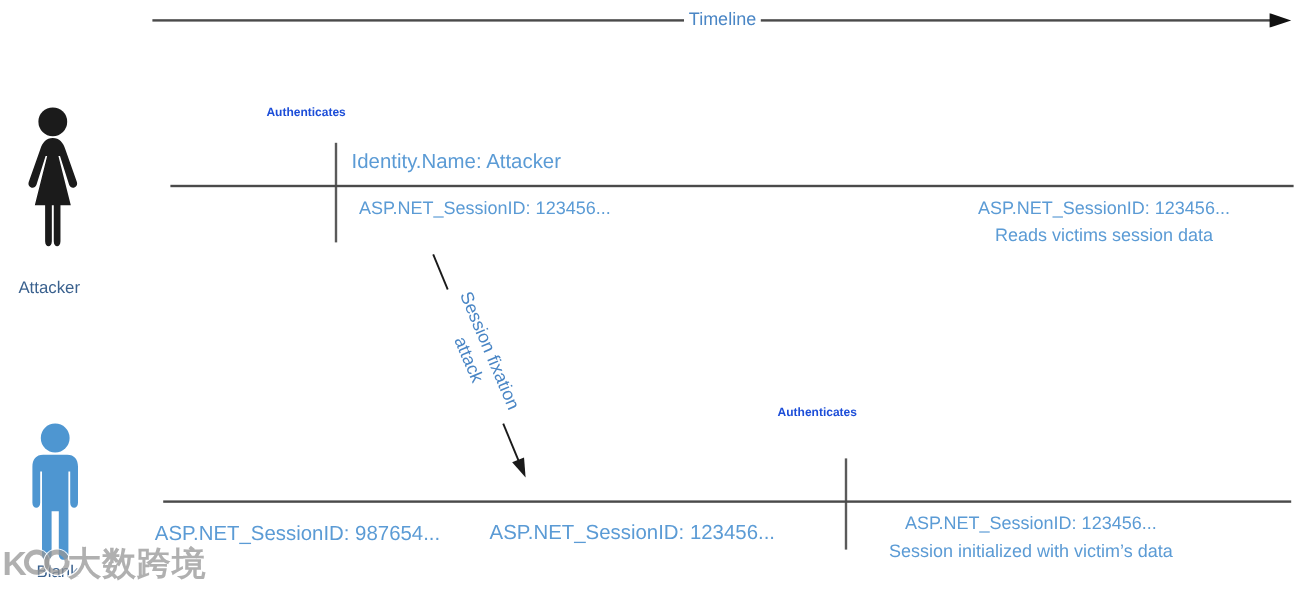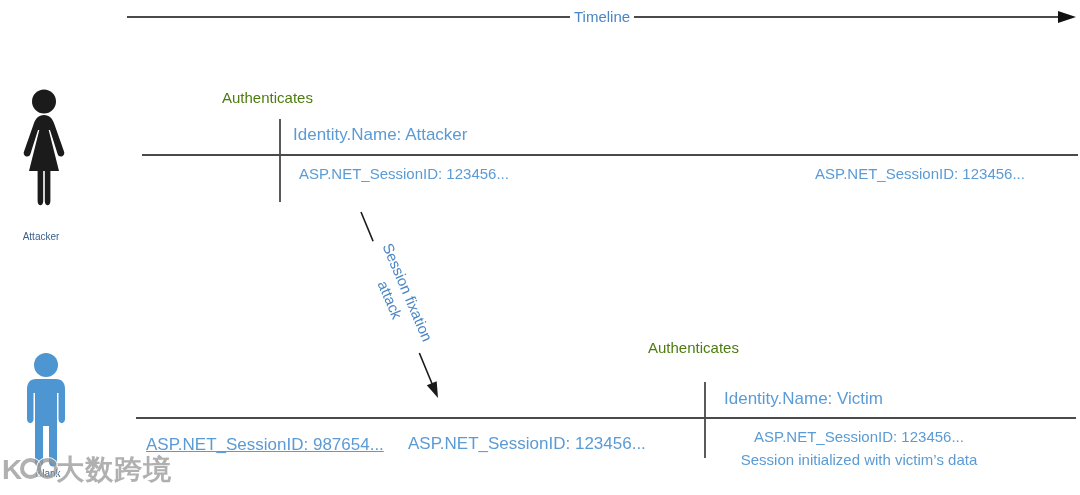--- a/index.html
+++ b/index.html
@@ -15,29 +15,29 @@
   .vline{position:absolute;width:2px;background:#5a5a5a;}
   .body-text{
     position:absolute;
     color:#5B9BD5;
     font-size:17px;
     line-height:18px;
     white-space:nowrap;
   }
   .auth-text{
     position:absolute;
-    color:#4d7c0f;
-    font-size:15px;
-    font-weight:normal;
+    color:#1d4ed8;
+    font-size:10px;
+    font-weight:bold;
     white-space:nowrap;
   }
   .actor-label{
     position:absolute;
     color:#3A618E;
-    font-size:10px;
+    font-size:14px;
     white-space:nowrap;
     text-align:center;
   }
   .note-block{
     position:absolute;
     color:#5B9BD5;
     font-size:15px;
     line-height:23px;
     text-align:center;
   }
@@ -119,37 +119,37 @@
   <div class="vline" style="left:279px;top:119px;height:83px;"></div>
   <div class="hline" style="left:142px;top:154px;width:936px;height:1.5px;"></div>
   <div class="body-text" style="left:293px;top:126px;">Identity.Name: Attacker</div>
 
   <div class="note-block" style="left:264px;top:162px;width:280px;">
     <div>ASP.NET_SessionID: 123456...</div>
   </div>
 
   <div class="note-block" style="left:768px;top:162px;width:304px;">
     <div>ASP.NET_SessionID: 123456...</div>
+    <div>Reads victims session data</div>
   </div>
 
   <svg class="abs" style="left:340px;top:200px;" width="120" height="210" viewBox="0 0 120 210">
     <line x1="21" y1="12" x2="93" y2="186" stroke="#1a1a1a" stroke-width="1.6"></line>
     <polygon points="98,198 86.8,185.3 96.7,181.2" fill="#1a1a1a"></polygon>
   </svg>
   <div class="attack-label">
     <div>Session fixation</div>
     <div>attack</div>
   </div>
 
   <div class="auth-text" style="left:648px;top:339px;">Authenticates</div>
   <div class="vline" style="left:704px;top:382px;height:76px;"></div>
   <div class="hline" style="left:136px;top:417px;width:940px;"></div>
-  <div class="body-text" style="left:724px;top:390px;">Identity.Name: Victim</div>
 
-  <div class="body-text" style="left:146px;top:436px;text-decoration:underline;">ASP.NET_SessionID: 987654...</div>
+  <div class="body-text" style="left:129px;top:436px;">ASP.NET_SessionID: 987654...</div>
   <div class="body-text" style="left:408px;top:435px;">ASP.NET_SessionID: 123456...</div>
 
   <div class="note-block" style="left:706px;top:425px;width:306px;">
     <div>ASP.NET_SessionID: 123456...</div>
     <div>Session initialized with victim’s data</div>
   </div>
 
   <svg class="abs" style="left:18px;top:352px;" width="56" height="122" viewBox="0 0 56 122">
     <circle cx="28" cy="13" r="12" fill="#4E96D1"></circle>
     <path fill="#4E96D1" d="M18,27 C12,27 9,31 9,37 L9,67 C9,72.5 15.5,72.5 15.5,67 L15.5,41 L17,41

